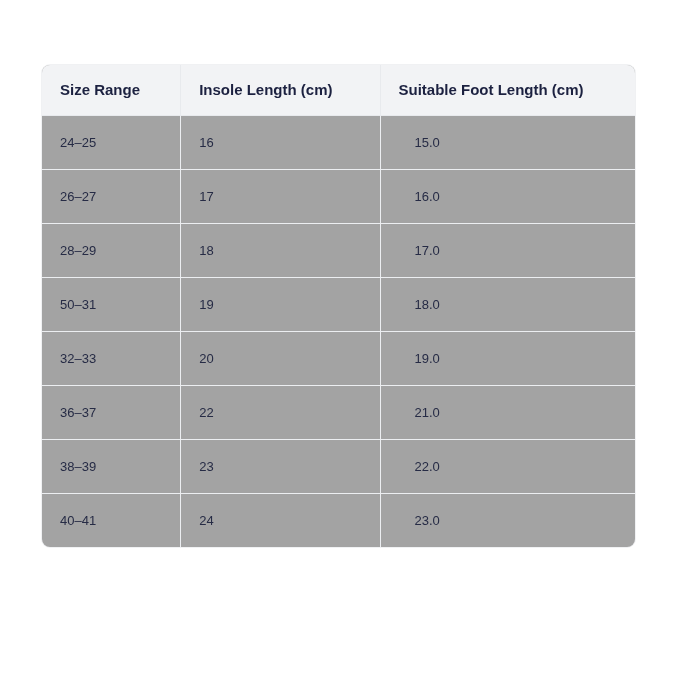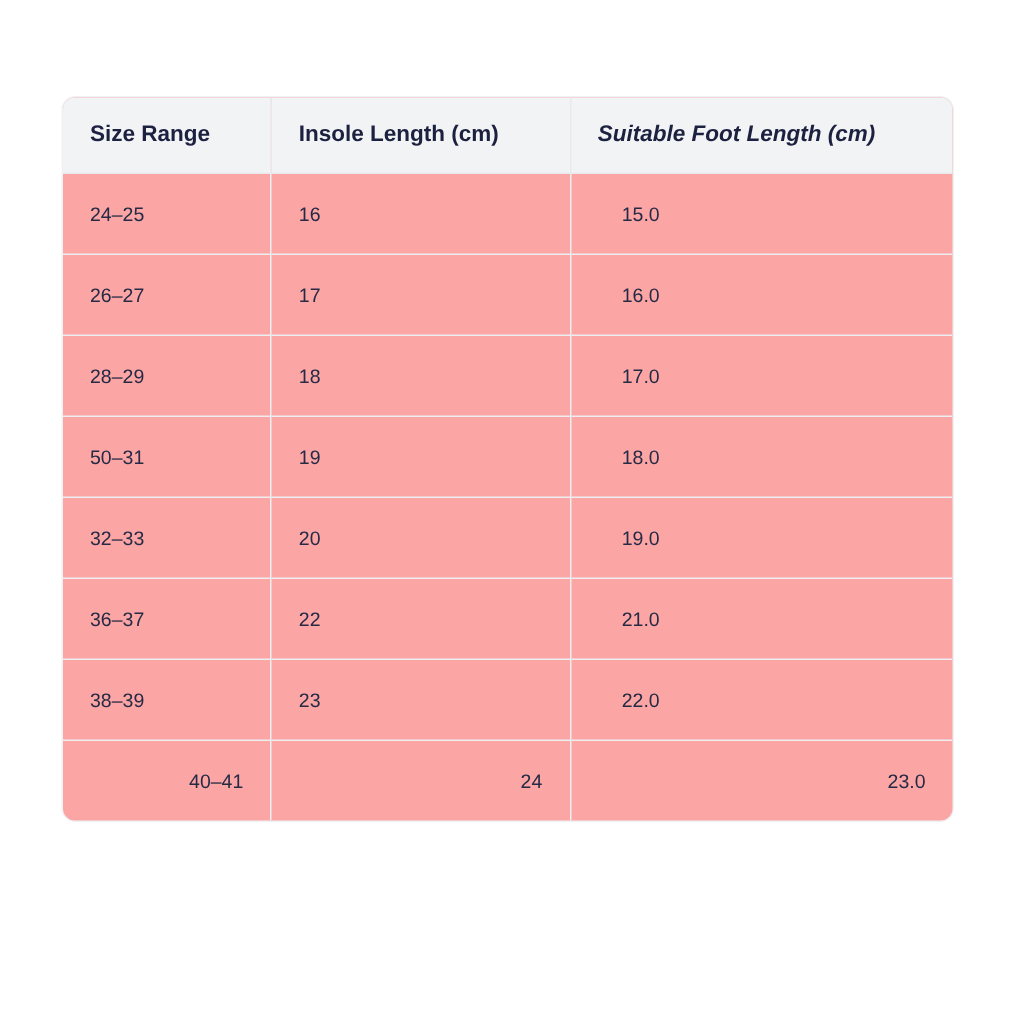--- a/index.html
+++ b/index.html
@@ -19,21 +19,21 @@
     position: absolute;
     left: 42px;
     top: 65px;
     width: 593px;
   }
 
   table.size-table {
     width: 100%;
     border-collapse: collapse;
     border-spacing: 0;
-    background: #fca5a5;
+    background: #a3a3a3;
     border-radius: 8px;
     overflow: hidden;
     box-shadow: 0 0 0 1px #f0f1f3;
   }
 
   table.size-table thead tr {
     background: #f2f3f5;
   }
 
   table.size-table th {
@@ -41,41 +41,39 @@
     font-size: 15px;
     font-weight: bold;
     color: #1c2140;
     padding: 16px 18px 17px 18px;
     border-right: 1px solid #e8eaed;
     border-bottom: 1px solid #e8eaed;
     white-space: nowrap;
   }
   table.size-table th:last-child {
     border-right: none;
-    font-style: italic;
   }
 
   table.size-table td {
     text-align: left;
     font-size: 13px;
     font-weight: normal;
     color: #262b45;
     padding: 16px 18px 16px 18px;
     border-right: 1px solid #eceef1;
     border-bottom: 1px solid #eceef1;
     height: 21px;
     white-space: nowrap;
   }
   table.size-table td:last-child {
     border-right: none;
     padding-left: 34px;
   }
   table.size-table tbody tr:last-child td {
     border-bottom: none;
-    text-align: right;
   }
 
   .col-size  { width: 131px; }
   .col-insole { width: 200px; }
   .col-foot  { width: 262px; }
 </style>
 </head>
 <body>
 
 <div id="size-chart-wrapper">

